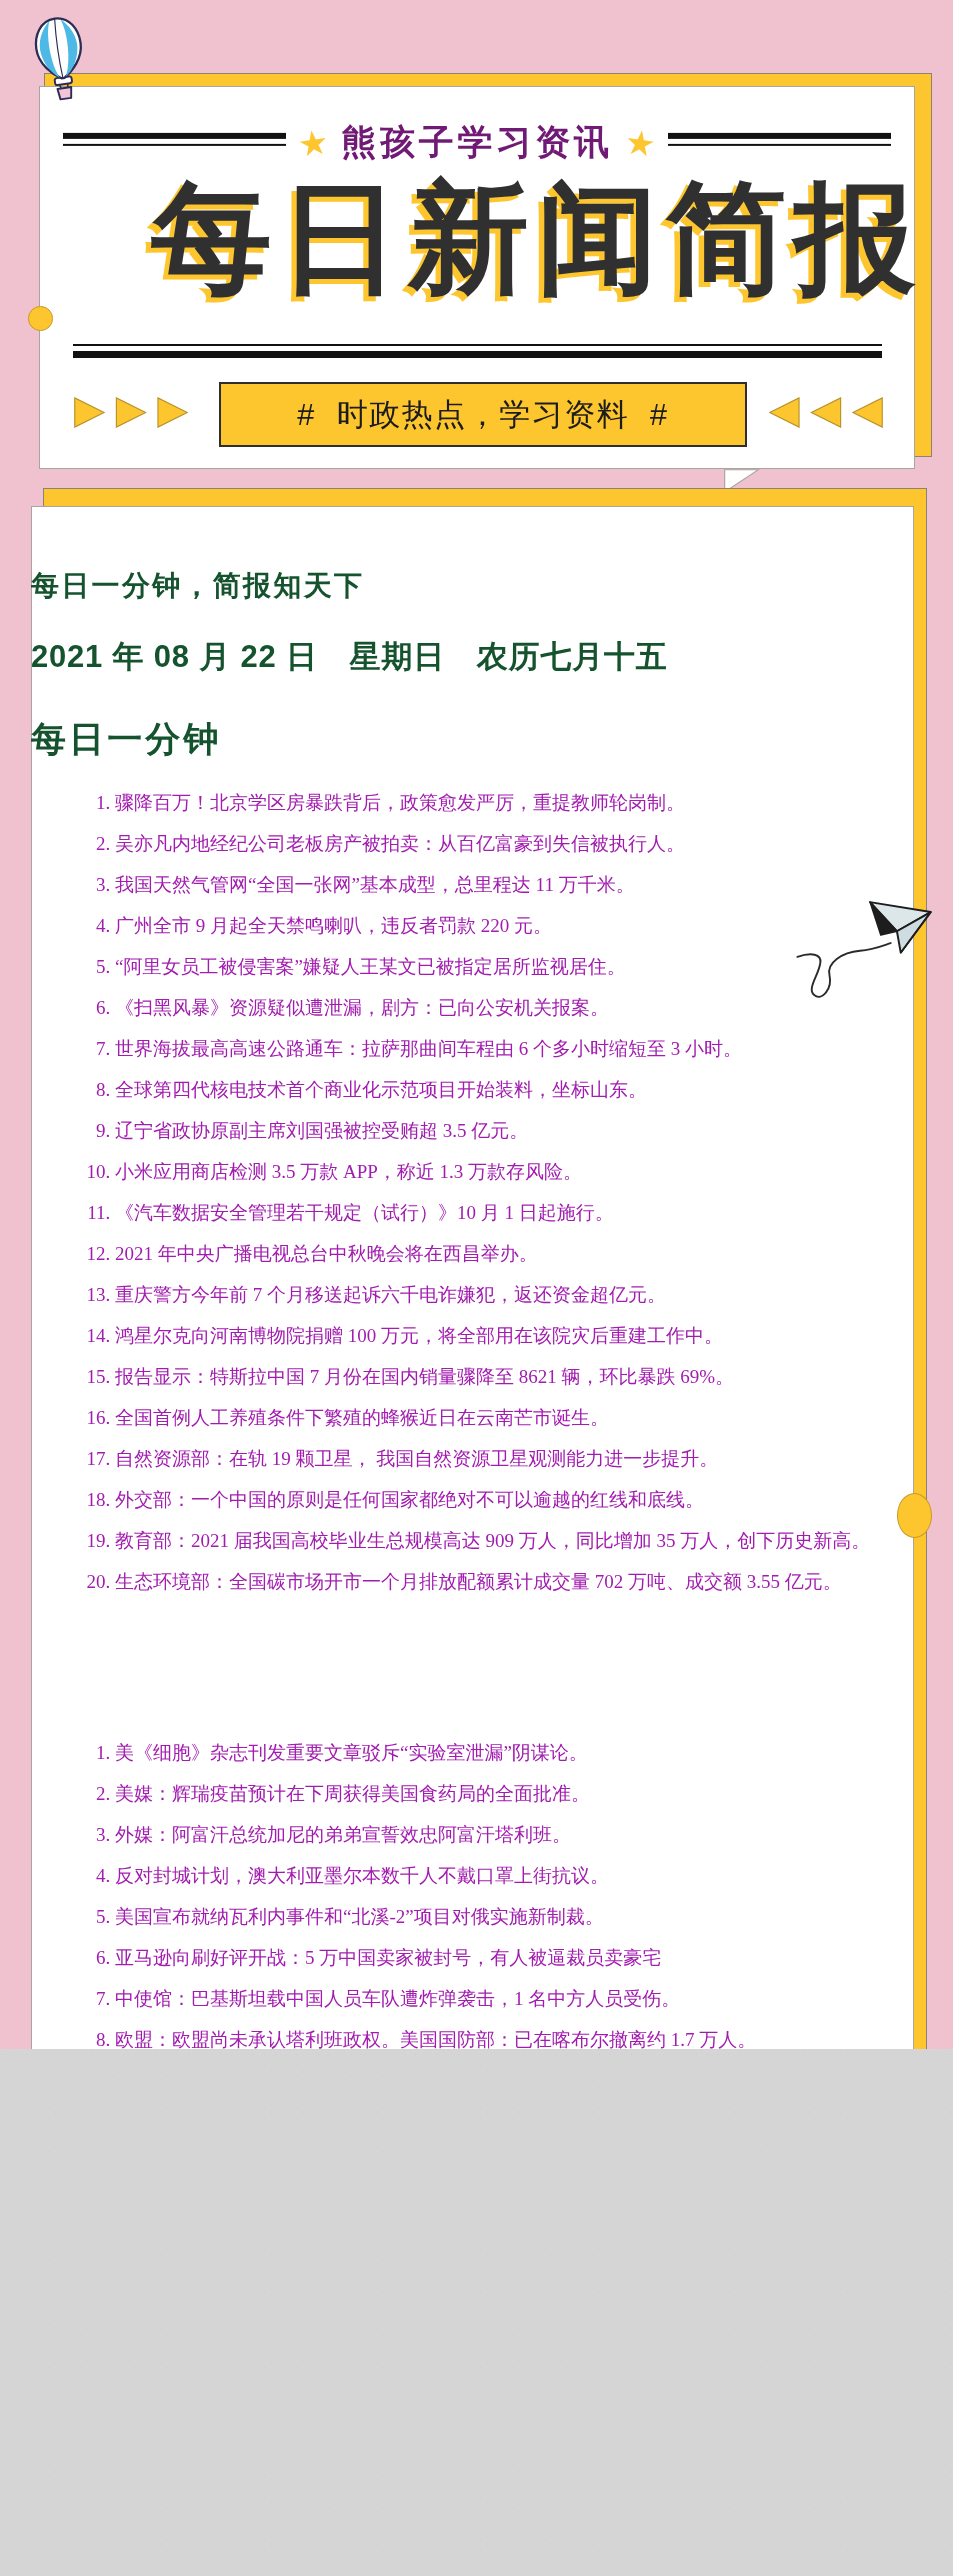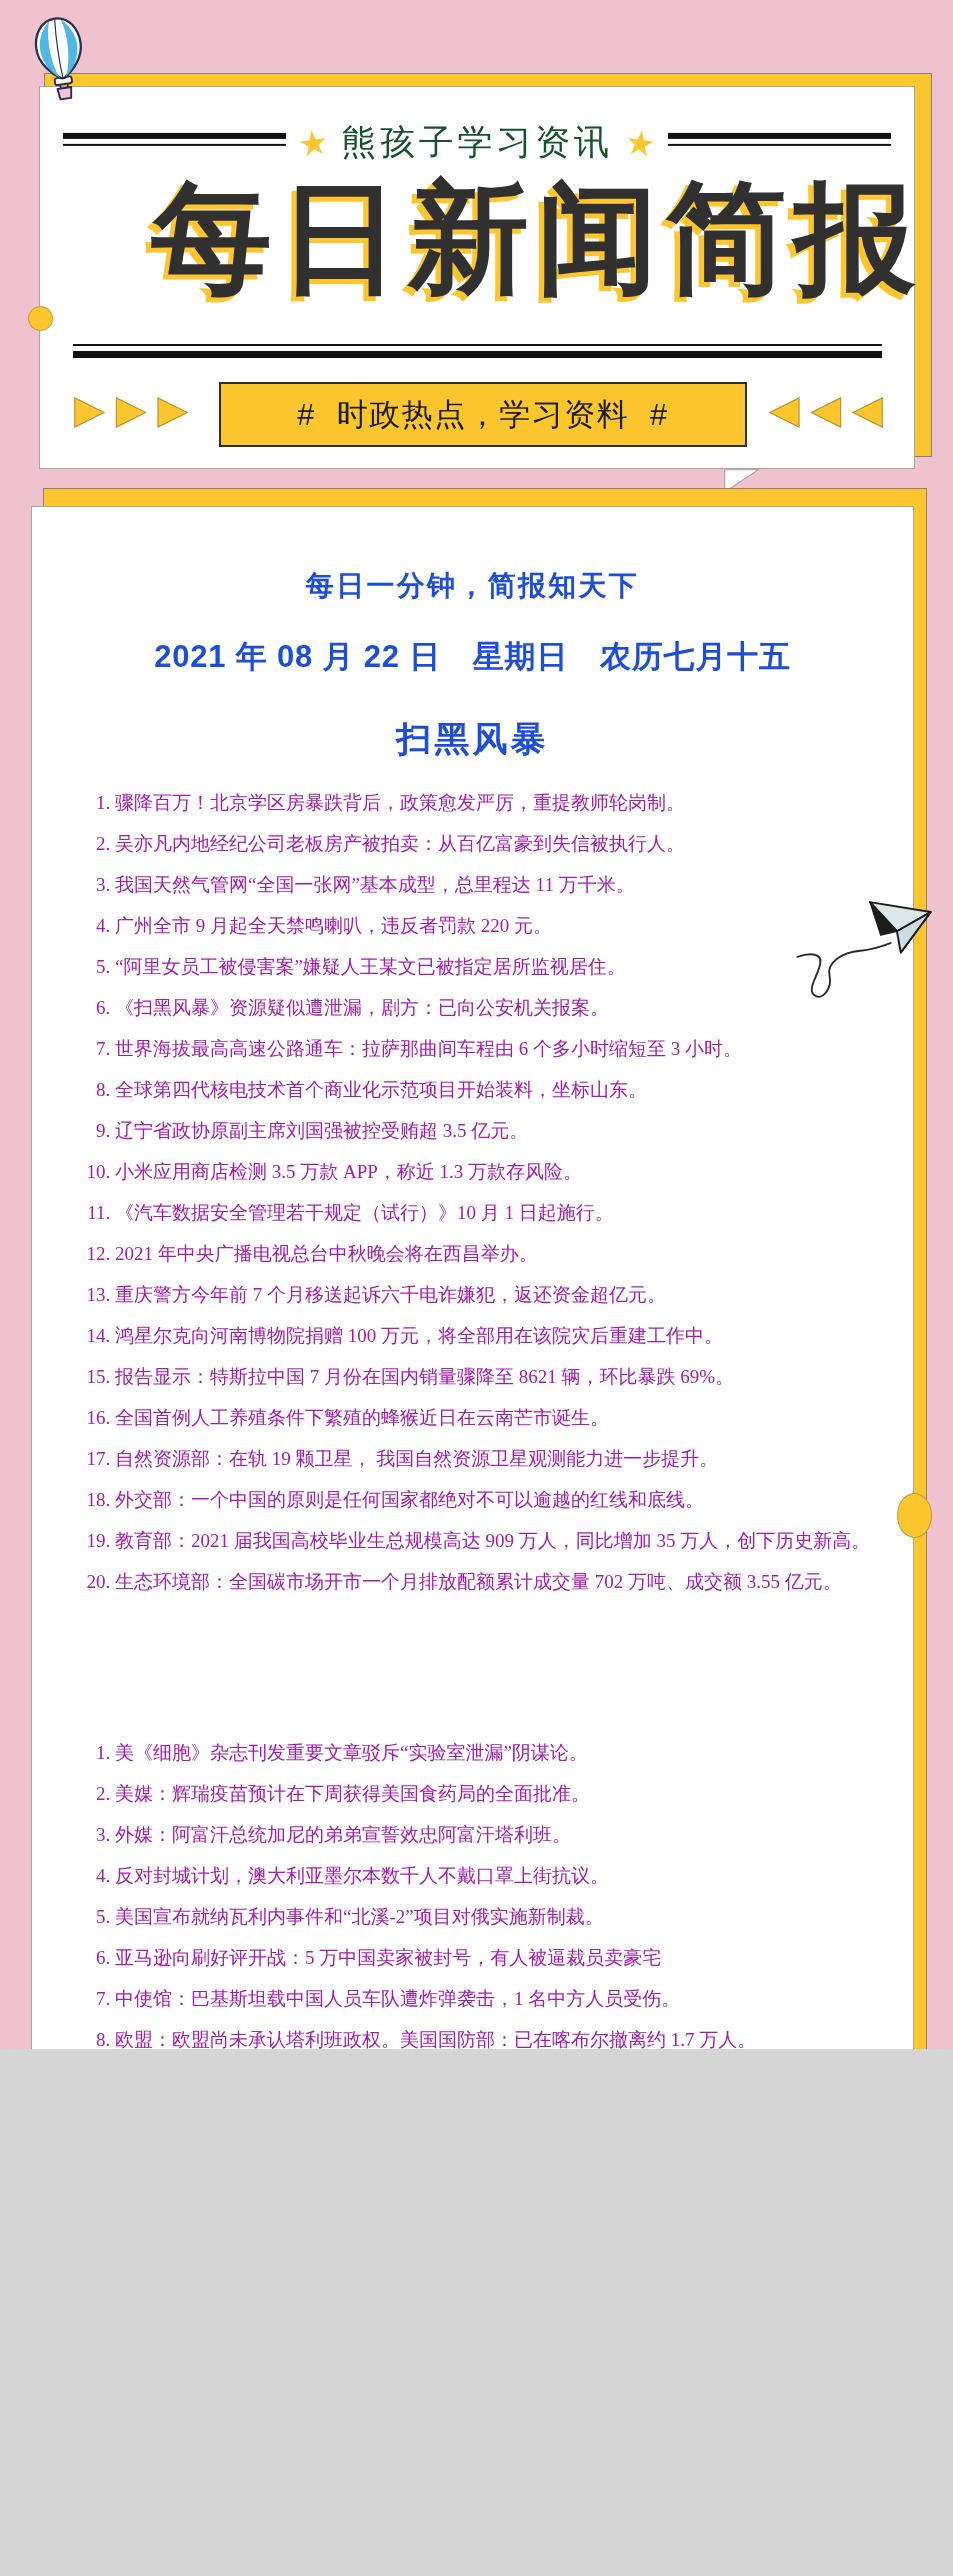--- a/index.html
+++ b/index.html
@@ -15,38 +15,38 @@
   #body-white{left:31px;top:506px;width:883px;height:1548px;}
 
   
   #brand-row{position:absolute;left:39px;top:120px;width:876px;height:45px;
     display:flex;align-items:center;justify-content:center;gap:12.3px;}
   .dline{width:223px;display:flex;flex-direction:column;gap:4.6px;transform:translateY(-3.1px);}
   .dline .thick{height:6.1px;background:#111;}
   .dline .thin{height:2.3px;background:#111;}
   .star{color:#fdc62f;font-size:34px;line-height:34px;transform:rotate(-8deg);}
   .star.r{transform:rotate(8deg);}
-  #brand-text{font-size:35px;letter-spacing:3.8px;color:#14532d;font-weight:400;white-space:nowrap;}
+  #brand-text{font-size:35px;letter-spacing:3.8px;color:#701a75;font-weight:700;white-space:nowrap;}
 
   #main-title{position:absolute;left:39px;top:172px;width:944px;text-align:center;
     font-size:121px;line-height:132px;font-weight:bold;color:#303030;letter-spacing:7.7px;
     text-shadow:-5.4px 5.4px 0 #fdc62f;white-space:nowrap;padding-left:26px;}
 
   #rule-thin{position:absolute;left:73px;top:344px;width:809px;height:2.3px;background:#111;}
   #rule-thick{position:absolute;left:73px;top:351px;width:809px;height:7px;background:#111;}
 
   #banner-box{position:absolute;left:219px;top:382px;width:528px;height:65px;background:#fdc62f;
     border:2.3px solid #2e2e2e;box-sizing:border-box;display:flex;align-items:center;justify-content:center;
     font-size:31px;letter-spacing:1.5px;color:#1c1c1c;white-space:nowrap;font-family:Liberation Mono, monospace;}
   .tri-svg{position:absolute;top:397px;}
 
   #tail-svg{position:absolute;left:723px;top:469px;}
 
   
-  .center-line{position:absolute;left:31px;width:883px;text-align:center;color:#1d4ed8;white-space:nowrap;}
+  .center-line{position:absolute;left:31px;width:883px;color:#14532d;white-space:nowrap;}
   #tagline{top:569px;font-size:28px;line-height:34px;font-weight:600;letter-spacing:2.3px;}
   #date-line{top:642px;font-size:31px;line-height:29px;font-weight:bold;letter-spacing:0.8px;}
   .section-title{font-size:35px;line-height:41px;font-weight:bold;letter-spacing:3.1px;}
   #domestic-title{top:718px;}
   #international-title{top:1673px;}
 
   ol.news-list{position:absolute;left:79px;width:826px;margin:0;padding:0 0 0 36px;
     font-family:"Liberation Serif","DejaVu Serif",serif;font-size:19px;color:#a21caf;}
   ol.news-list li{height:41px;line-height:41px;white-space:nowrap;list-style:decimal;}
   #domestic-list{top:782px;}
@@ -105,21 +105,21 @@
   <div id="banner-box"># 时政热点，学习资料 #</div>
   <svg class="tri-svg" style="left:769px" width="114" height="31" viewBox="0 0 148 40">
     <polygon points="39,1 39,39 1,20" fill="#fdc62f" stroke="#b8922a" stroke-width="1.5"></polygon>
     <polygon points="93,1 93,39 55,20" fill="#fdc62f" stroke="#b8922a" stroke-width="1.5"></polygon>
     <polygon points="147,1 147,39 109,20" fill="#fdc62f" stroke="#b8922a" stroke-width="1.5"></polygon>
   </svg>
 
   <div id="tagline" class="center-line">每日一分钟，简报知天下</div>
   <div id="date-line" class="center-line">2021 年 08 月 22 日　星期日　农历七月十五</div>
 
-  <div id="domestic-title" class="center-line section-title">扫黑风暴</div>
+  <div id="domestic-title" class="center-line section-title">每日一分钟</div>
   <ol id="domestic-list" class="news-list">
       <li>骤降百万！北京学区房暴跌背后，政策愈发严厉，重提教师轮岗制。</li>
       <li>吴亦凡内地经纪公司老板房产被拍卖：从百亿富豪到失信被执行人。</li>
       <li>我国天然气管网“全国一张网”基本成型，总里程达 11 万千米。</li>
       <li>广州全市 9 月起全天禁鸣喇叭，违反者罚款 220 元。</li>
       <li>“阿里女员工被侵害案”嫌疑人王某文已被指定居所监视居住。</li>
       <li>《扫黑风暴》资源疑似遭泄漏，剧方：已向公安机关报案。</li>
       <li>世界海拔最高高速公路通车：拉萨那曲间车程由 6 个多小时缩短至 3 小时。</li>
       <li>全球第四代核电技术首个商业化示范项目开始装料，坐标山东。</li>
       <li>辽宁省政协原副主席刘国强被控受贿超 3.5 亿元。</li>

